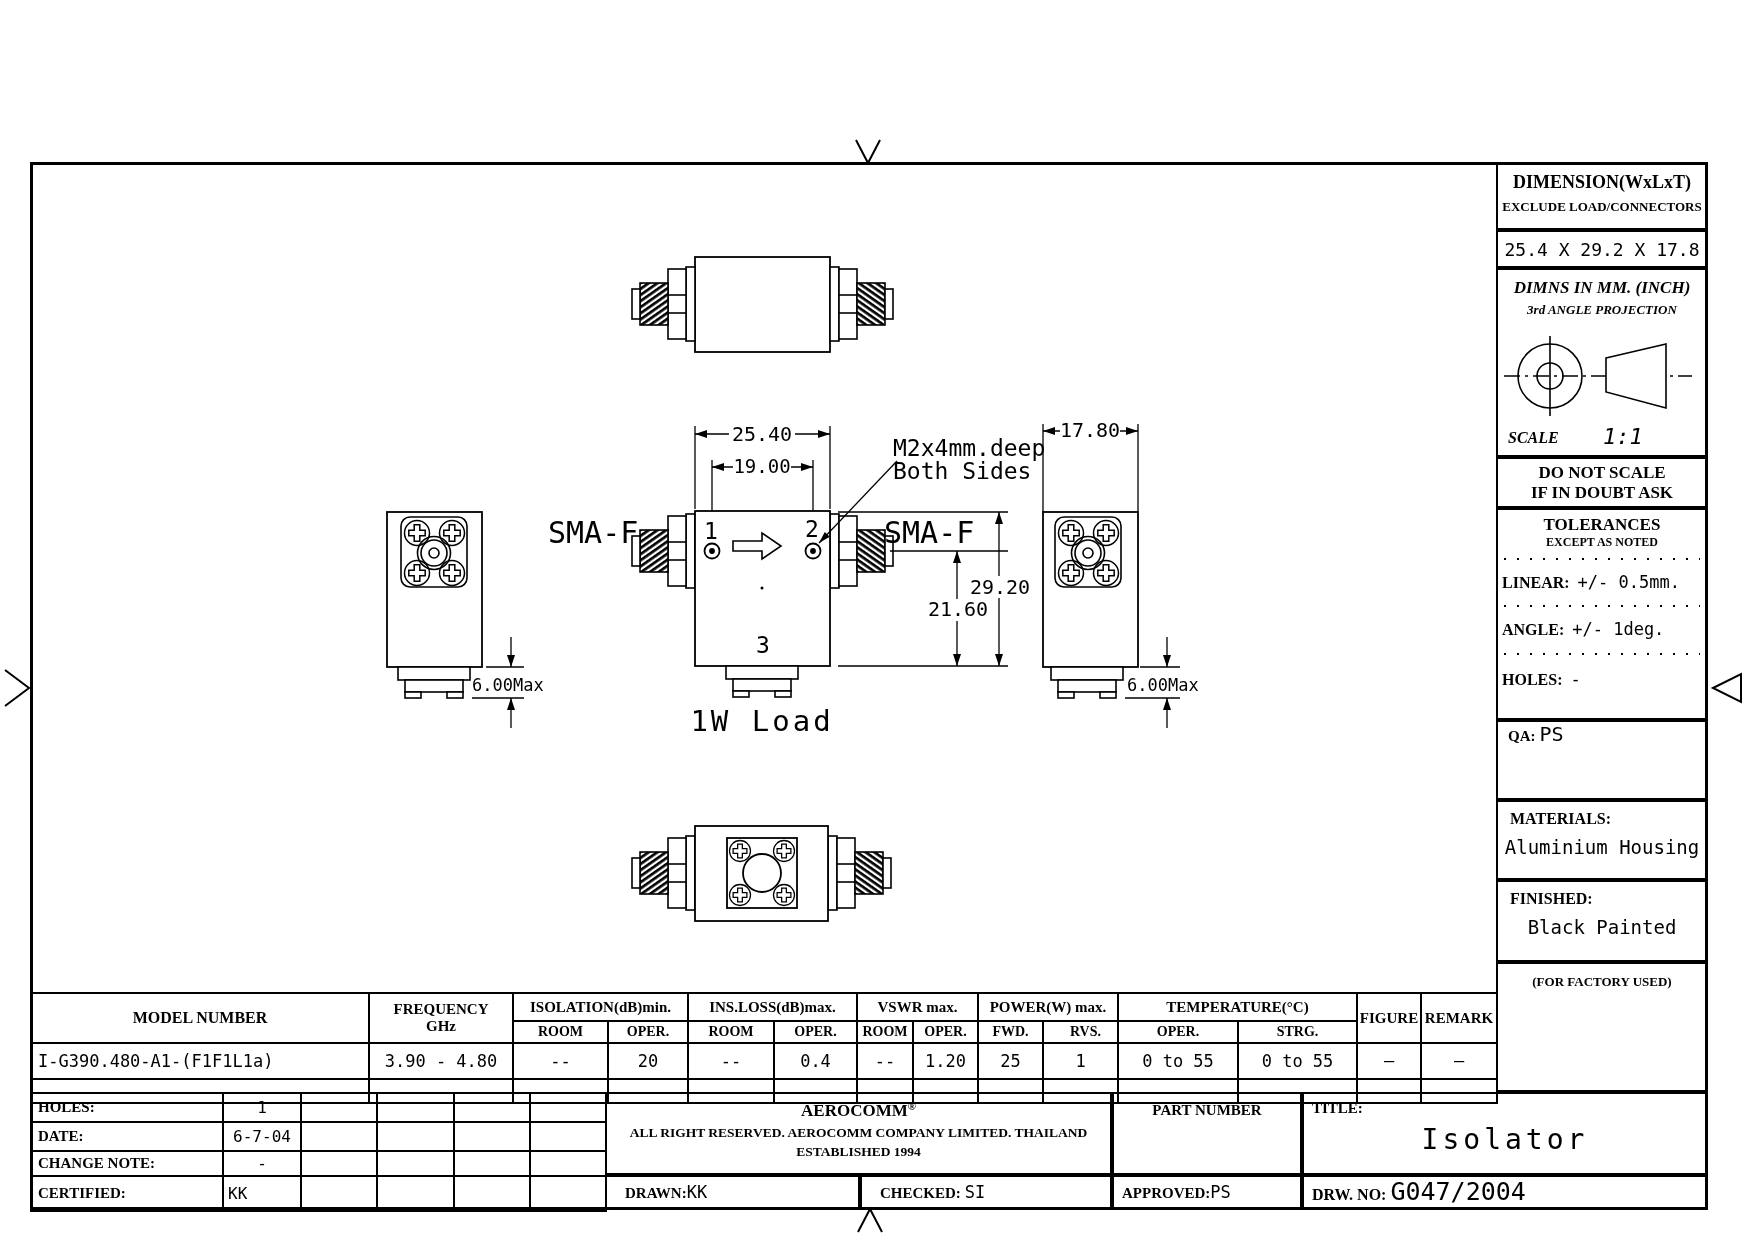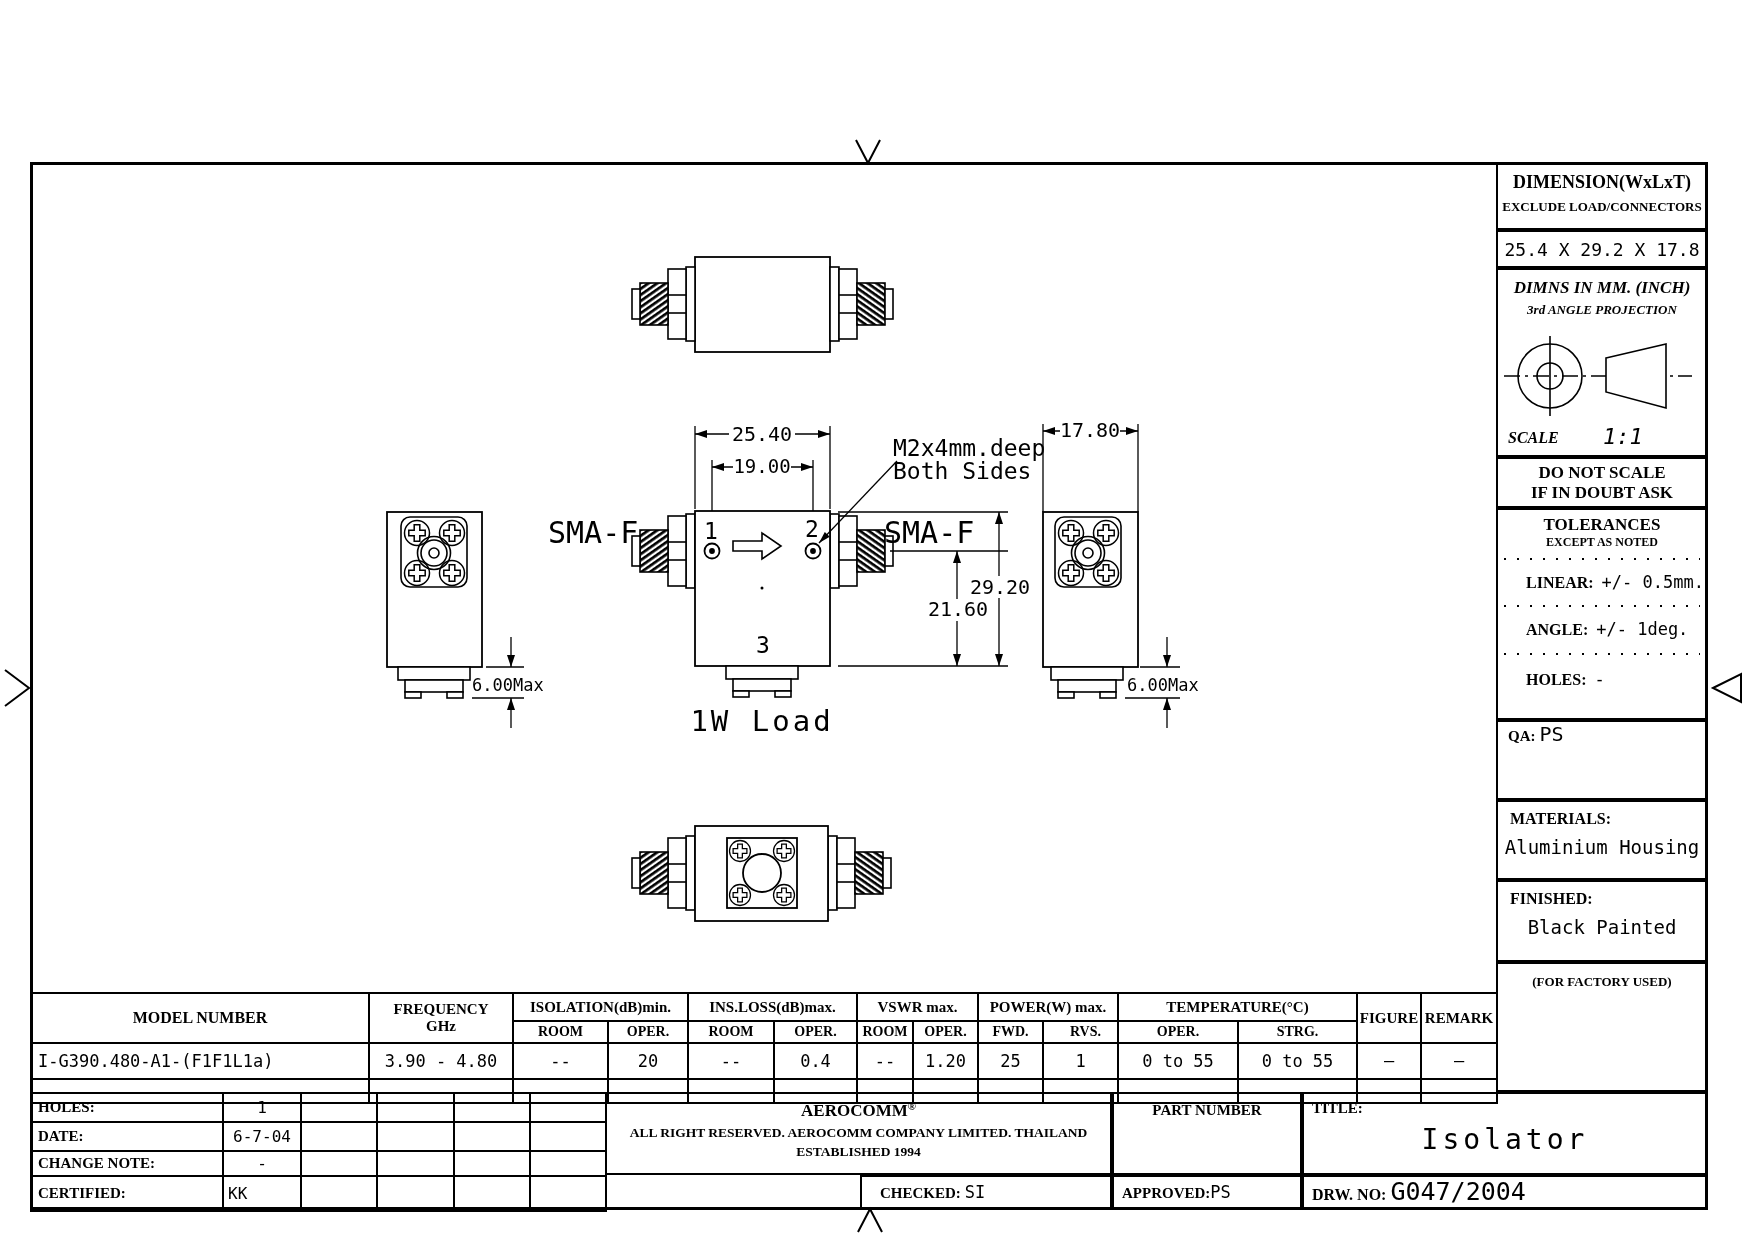--- a/index.html
+++ b/index.html
@@ -7,21 +7,21 @@
           font-family:"Liberation Serif",serif;color:#000;}
   .abs{position:absolute;box-sizing:border-box;}
   .box{position:absolute;box-sizing:border-box;border:2px solid #000;background:transparent;}
   .serifb{font-family:"Liberation Serif",serif;font-weight:bold;}
   .mono{font-family:"DejaVu Sans Mono",monospace;font-weight:normal;}
   .ctr{text-align:center;}
   .dotted-sep{height:2px;background-image:repeating-linear-gradient(90deg,#000 0 2px,transparent 2px 13px);margin:0 6px;}
   table{border-collapse:collapse;table-layout:fixed;}
   td{border:2px solid #000;padding:0;overflow:hidden;white-space:nowrap;}
   svg text{fill:#000;}
-  .tolrow{display:flex;align-items:baseline;padding-left:28px;gap:8px;}
+  .tolrow{display:flex;align-items:baseline;padding-left:4px;gap:8px;}
 </style>
 </head>
 <body>
 
 <div id="canvas">
 
   <svg class="abs" style="left:0;top:0;" width="1754" height="1240" viewBox="0 0 1754 1240" font-family="DejaVu Sans Mono, monospace">
     <defs>
       <pattern id="hatch" width="5" height="5" patternUnits="userSpaceOnUse" patternTransform="rotate(55)">
         <rect width="5" height="5" fill="#fff"></rect>
@@ -375,20 +375,23 @@
     <div class="serifb" style="font-size:13.5px;margin-top:4px;">ALL RIGHT RESERVED. AEROCOMM COMPANY LIMITED. THAILAND</div>
     <div class="serifb" style="font-size:13.5px;margin-top:3px;">ESTABLISHED 1994</div>
   </div>
   <div class="box ctr" style="left:1112px;top:1092px;width:190px;height:83px;">
     <div class="serifb" style="font-size:15px;margin-top:8px;">PART NUMBER</div>
   </div>
   <div class="box" style="left:1302px;top:1092px;width:406px;height:83px;">
     <span class="serifb" style="font-size:15px;margin:6px 0 0 8px;display:inline-block;">TITLE:</span>
     <div class="mono ctr" style="font-size:28px;letter-spacing:4px;margin-top:6px;">Isolator</div>
   </div>
+  <div class="box" style="left:605px;top:1175px;width:255px;height:35px;">
+    <span class="serifb" style="font-size:15px;margin-left:18px;line-height:32px;">DRAWN:</span><span class="mono" style="font-size:17px;">KK</span>
+  </div>
   <div class="box" style="left:860px;top:1175px;width:252px;height:35px;">
     <span class="serifb" style="font-size:15px;margin-left:18px;line-height:32px;">CHECKED:</span>
     <span class="mono" style="font-size:17px;">SI</span>
   </div>
   <div class="box" style="left:1112px;top:1175px;width:190px;height:35px;">
     <span class="serifb" style="font-size:15px;margin-left:8px;line-height:32px;">APPROVED:</span><span class="mono" style="font-size:17px;">PS</span>
   </div>
   <div class="box" style="left:1302px;top:1175px;width:406px;height:35px;">
     <span class="serifb" style="font-size:16px;margin-left:8px;line-height:32px;">DRW. NO:</span>
     <span class="mono" style="font-size:25px;">G047/2004</span>

